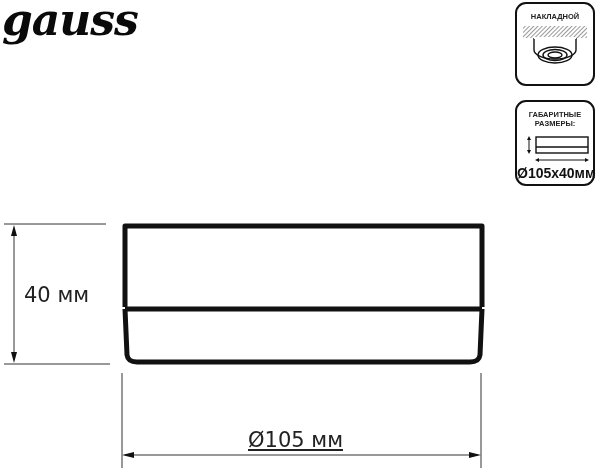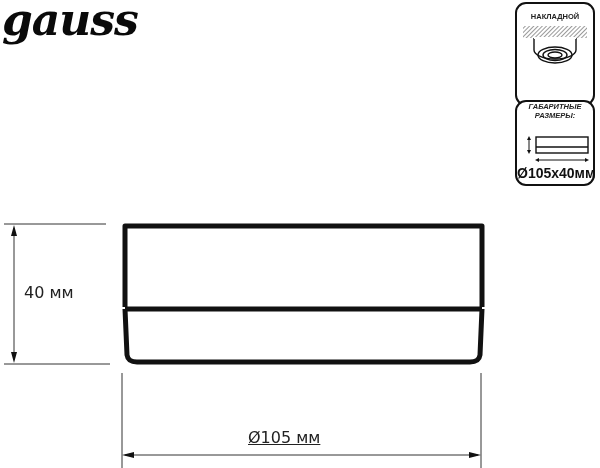--- a/index.html
+++ b/index.html
@@ -1,27 +1,27 @@
 <!DOCTYPE html>
 <html><head>
 <meta charset="utf-8">
 <style>
   html, body { margin: 0; padding: 0; background: #ffffff; }
   body { width: 600px; height: 468px; position: relative; overflow: hidden; font-family: "DejaVu Sans", sans-serif; color: #111; }
   .logo { position: absolute; left: 2px; top: -6px; font-family: "DejaVu Serif", serif; font-style: italic; font-weight: bold; font-size: 44px; letter-spacing: -1px; color: #0a0a0a; }
   .badge { position: absolute; left: 515px; width: 80px; border: 2.5px solid #111; border-radius: 11px; box-sizing: border-box; background: #fff; }
-  .badge1 { top: 2px; height: 104px; }
+  .badge1 { top: 2px; height: 84px; }
   .badge2 { top: 100px; height: 86px; }
   .badge-title { position: absolute; left: 0; right: 0; text-align: center; font-family: "Liberation Sans", sans-serif; font-weight: bold; font-size: 7.5px; line-height: 9px; color: #222; }
   .badge1 .badge-title { top: 8px; }
-  .badge2 .badge-title { top: 0; font-style: italic; }
+  .badge2 .badge-title { top: 8px; }
   .badge-dim { position: absolute; left: 0; right: 0; bottom: 3px; text-align: center; font-family: "Liberation Sans", sans-serif; font-weight: bold; font-size: 14px; color: #111; }
   .badge svg { position: absolute; left: 0; top: 0; }
   #drawing { position: absolute; left: 0; top: 0; }
-  .dim-label { position: absolute; font-family: "DejaVu Sans", sans-serif; font-size: 16px; color: #222; }
+  .dim-label { position: absolute; font-family: "DejaVu Sans", sans-serif; font-size: 21px; color: #222; }
   .h-label { left: 24px; top: 283px; }
   .w-label { left: 248px; top: 428px; text-decoration: underline; }
 </style>
 </head>
 <body>
 
 <div class="logo">gauss</div>
 
 <div class="badge badge1">
   <div class="badge-title">НАКЛАДНОЙ</div>

